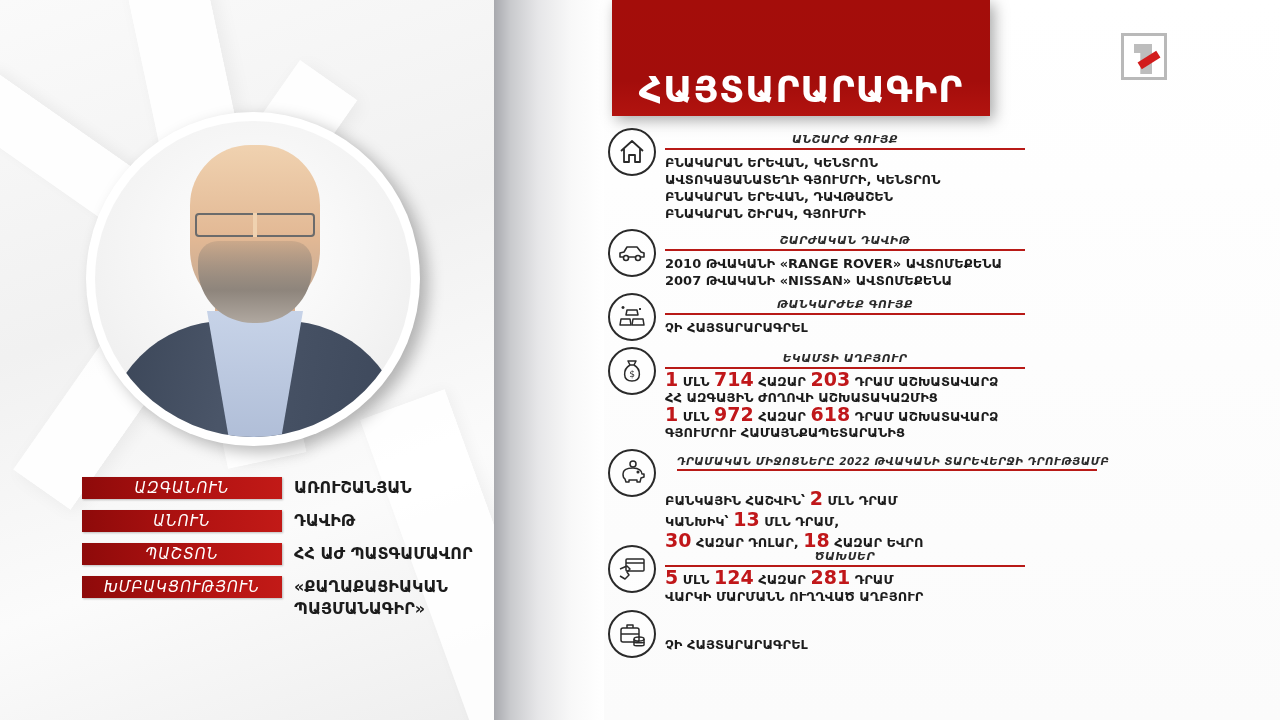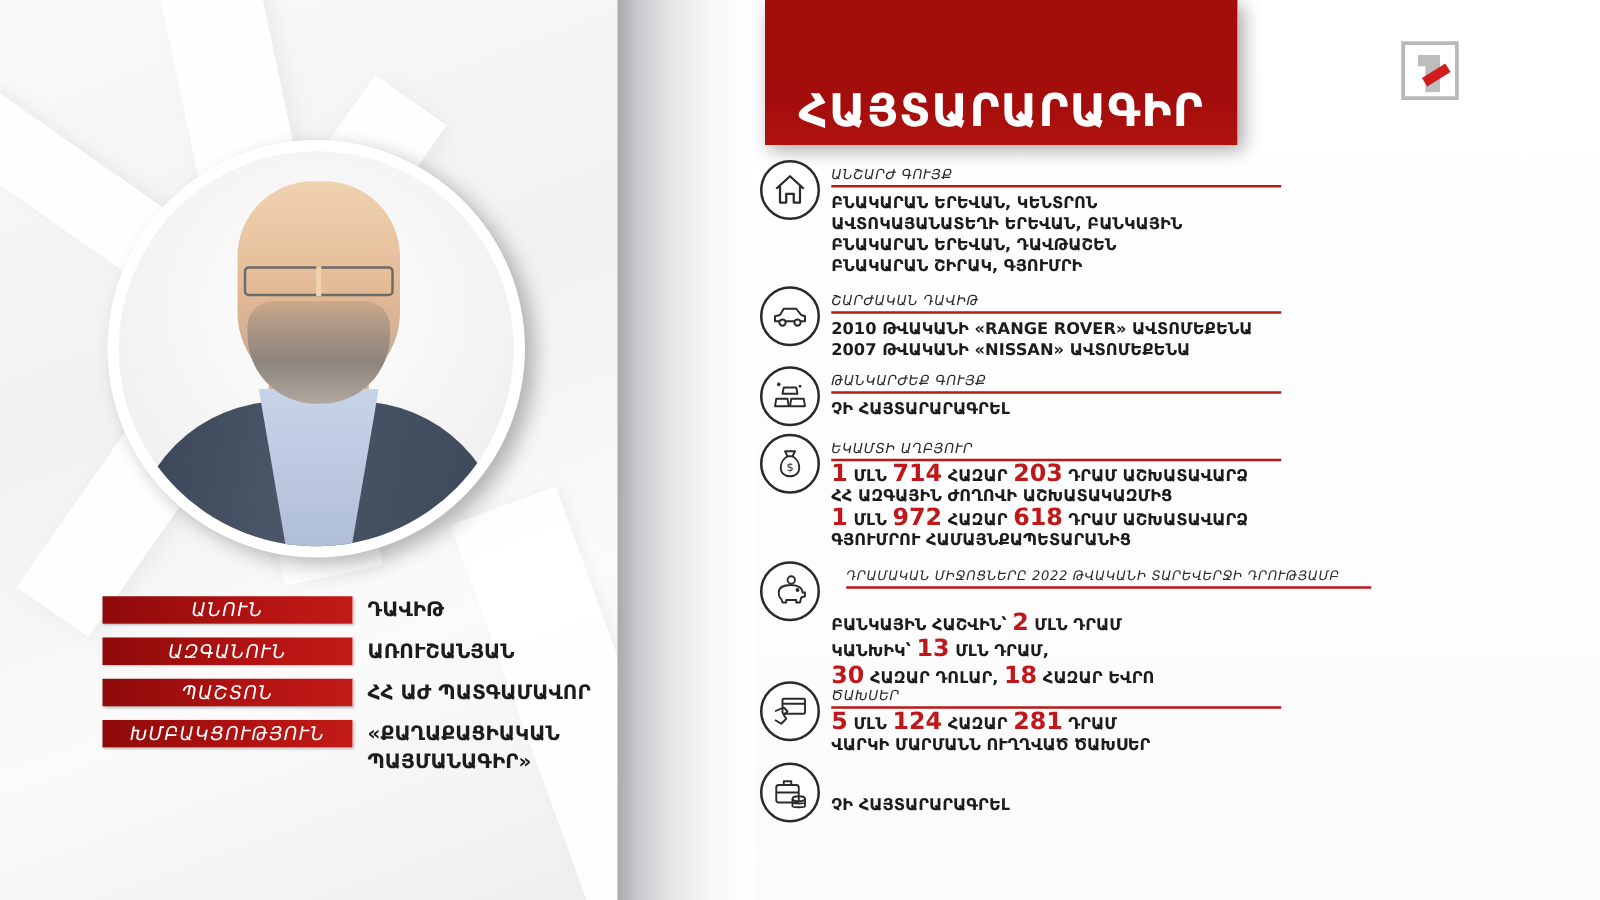--- a/index.html
+++ b/index.html
@@ -121,23 +121,23 @@
 
   .section { position: absolute; left: 608px; width: 460px; }
   .sec-icon {
     position: absolute; left: 0; top: 0; width: 48px; height: 48px;
     border: 2px solid #2a2a2a; border-radius: 50%;
     background: rgba(255,255,255,0.6);
   }
   .sec-icon svg { position: absolute; left: 7px; top: 7px; width: 30px; height: 30px; }
   .sec-heading {
     position: absolute; left: 57px; top: 5px; width: 360px; height: 17px;
-    font-family: "DejaVu Sans", sans-serif; font-style: italic; font-weight: normal;
+    font-family: "DejaVu Sans", sans-serif; font-style: italic; font-weight: bold;
     font-size: 11px; letter-spacing: 0.5px; color: #2b2b2b;
-    border-bottom: 2px solid #b81a17; line-height: 14px; white-space: nowrap;
+    border-bottom: 2px solid #b81a17; line-height: 14px; white-space: nowrap; text-align: center;
   }
   .sec-heading.wide { width: 420px; font-size: 10.5px; margin-left: 12px; }
   .sec-body {
     position: absolute; left: 57px; top: 26px; width: 420px;
     font-family: "DejaVu Sans", sans-serif; font-weight: bold;
     font-size: 13px; line-height: 17px; color: #1c1c1c; white-space: nowrap;
   }
   .num { color: #c0171a; font-size: 19px; font-weight: bold; }
 </style>
 </head>
@@ -155,26 +155,26 @@
       <div class="neck"></div>
       <div class="shirt"></div>
       <div class="head"></div>
       <div class="beard"></div>
       <div class="glasses"></div>
     </div>
   </div>
 
   <div class="info-table">
     <div class="info-row">
+      <div class="info-label">ԱԶԳԱՆՈՒՆ</div>
+      <div class="info-value">ԱՌՈՒՇԱՆՅԱՆ</div>
+    </div>
+    <div class="info-row">
       <div class="info-label">ԱՆՈՒՆ</div>
       <div class="info-value">ԴԱՎԻԹ</div>
-    </div>
-    <div class="info-row">
-      <div class="info-label">ԱԶԳԱՆՈՒՆ</div>
-      <div class="info-value">ԱՌՈՒՇԱՆՅԱՆ</div>
     </div>
     <div class="info-row">
       <div class="info-label">ՊԱՇՏՈՆ</div>
       <div class="info-value">ՀՀ ԱԺ ՊԱՏԳԱՄԱՎՈՐ</div>
     </div>
     <div class="info-row tall">
       <div class="info-label">ԽՄԲԱԿՑՈՒԹՅՈՒՆ</div>
       <div class="info-value">
         <div>«ՔԱՂԱՔԱՑԻԱԿԱՆ</div>
         <div>ՊԱՅՄԱՆԱԳԻՐ»</div>
@@ -198,21 +198,21 @@
 
 <div class="section" style="top:128px; height:95px;">
   <div class="sec-icon">
     <svg viewBox="0 0 30 30" fill="none" stroke="#2a2a2a" stroke-width="1.8" stroke-linejoin="round">
       <path d="M4 14 L15 4 L26 14 M7 12 V25 H12 V18 H18 V25 H23 V12"></path>
     </svg>
   </div>
   <div class="sec-heading">ԱՆՇԱՐԺ ԳՈՒՅՔ</div>
   <div class="sec-body">
     <div>ԲՆԱԿԱՐԱՆ ԵՐԵՎԱՆ, ԿԵՆՏՐՈՆ</div>
-    <div>ԱՎՏՈԿԱՅԱՆԱՏԵՂԻ ԵՐԵՎԱՆ, ԲԱՆԿԱՅԻՆ</div>
+    <div>ԱՎՏՈԿԱՅԱՆԱՏԵՂԻ ԳՅՈՒՄՐԻ, ԿԵՆՏՐՈՆ</div>
     <div>ԲՆԱԿԱՐԱՆ ԵՐԵՎԱՆ, ԴԱՎԹԱՇԵՆ</div>
     <div>ԲՆԱԿԱՐԱՆ ՇԻՐԱԿ, ԳՅՈՒՄՐԻ</div>
   </div>
 </div>
 
 <div class="section" style="top:229px; height:60px;">
   <div class="sec-icon">
     <svg viewBox="0 0 30 30" fill="none" stroke="#2a2a2a" stroke-width="1.6" stroke-linejoin="round">
       <path d="M3 19 V15 L7 14 L10 9 H20 L24 14 L27 15 V19 H3 Z"></path>
       <circle cx="9" cy="20" r="2.5" fill="#fff"></circle>
@@ -291,21 +291,21 @@
       <rect x="9" y="5" width="18" height="12" rx="1"></rect>
         <path d="M9 9 H27"></path>
       <path d="M3 15 L10 12 L13 15 L10 18 L12 21 L8 25 L3 22"></path>
     </svg>
   </div>
   <div class="sec-heading">ԾԱԽՍԵՐ</div>
   <div class="sec-body" style="top:24px; line-height:17px;">
     <div>
       <span class="num">5</span><span> ՄԼՆ </span><span class="num">124</span><span> ՀԱԶԱՐ </span><span class="num">281</span><span> ԴՐԱՄ</span>
     </div>
-    <div>ՎԱՐԿԻ ՄԱՐՄԱՆՆ ՈՒՂՂՎԱԾ ԾԱԽՍԵՐ</div>
+    <div>ՎԱՐԿԻ ՄԱՐՄԱՆՆ ՈՒՂՂՎԱԾ ԱՂԲՅՈՒՐ</div>
   </div>
 </div>
 
 <div class="section" style="top:610px; height:50px;">
   <div class="sec-icon">
     <svg viewBox="0 0 30 30" fill="none" stroke="#2a2a2a" stroke-width="1.5" stroke-linejoin="round">
       <rect x="4" y="9" width="18" height="14" rx="2"></rect>
         <path d="M10 9 V6 H16 V9"></path>
         <path d="M4 15 H22"></path>
       <ellipse cx="22" cy="20" rx="5" ry="2"></ellipse>

